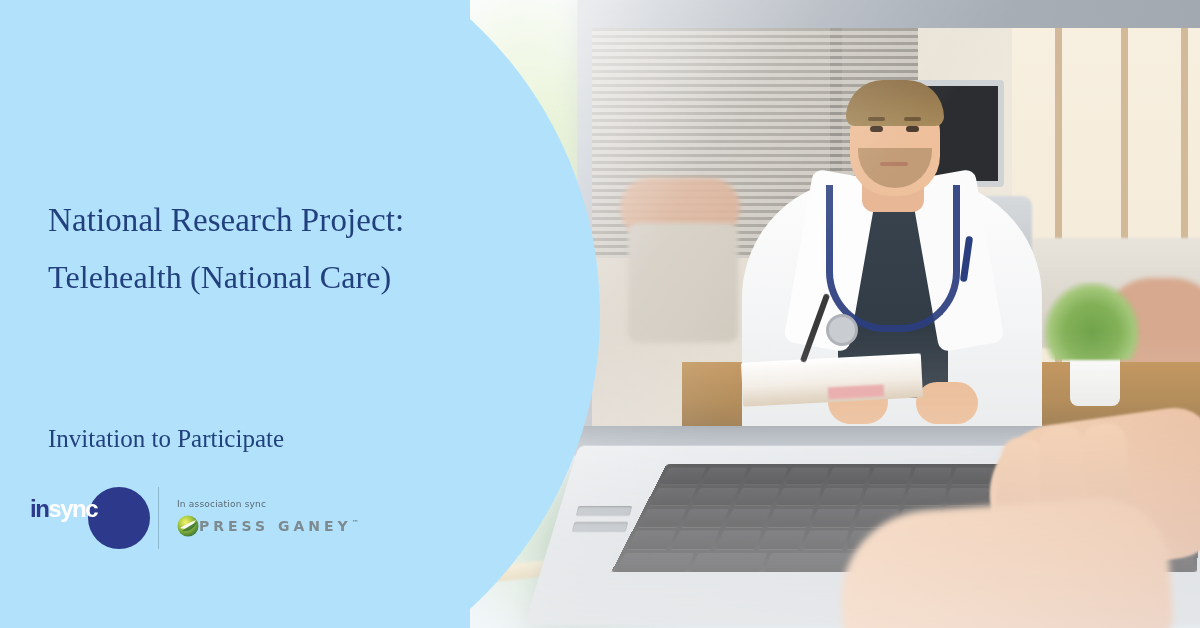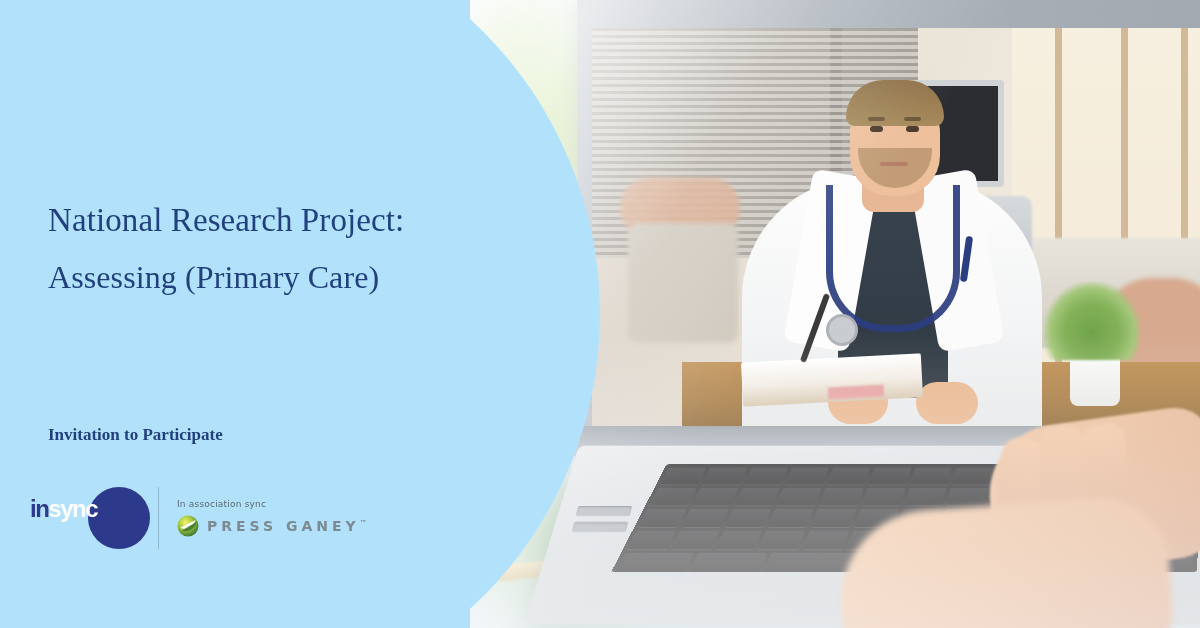--- a/index.html
+++ b/index.html
@@ -175,21 +175,21 @@
   .headline{
     position:absolute;left:48px;top:192px;width:500px;
     color:#22407e;
     font-family:"Liberation Serif", serif;
     font-size:32px;line-height:57px;font-weight:400;
     letter-spacing:.1px;
   }
   .headline .l1{font-size:33px;}
   .subhead{
     position:absolute;left:48px;top:425px;
-    color:#22407e;font-size:17px;font-weight:700;
+    color:#22407e;font-size:25px;font-weight:400;
     font-family:"Liberation Serif", serif;
   }
 
   
   .logo-lockup{position:absolute;left:28px;top:482px;height:72px;display:flex;align-items:center;}
   .insync{position:relative;width:122px;height:70px;}
   .insync-circle{
     position:absolute;right:0;top:4px;width:62px;height:62px;border-radius:50%;
     background:#2d3a8c;
   }
@@ -199,21 +199,21 @@
     letter-spacing:-1.5px;line-height:1;
   }
   .insync-in{color:#2d3a8c;}
   .insync-sync{color:#ffffff;}
   .lock-div{width:1px;height:62px;background:#8fb9cf;margin:0 18px 0 8px;}
   .assoc{display:flex;flex-direction:column;justify-content:center;}
   .assoc-kicker{
     font-family:"DejaVu Sans", sans-serif;font-size:9px;color:#5a6a72;
     letter-spacing:.2px;margin-bottom:6px;
   }
-  .pg{display:flex;align-items:center;gap:8px;}
+  .pg{display:flex;align-items:center;}
   .pg-mark{width:22px;height:22px;position:relative;}
   .pg-word{
     font-family:"DejaVu Sans", sans-serif;font-size:14px;font-weight:bold;
     letter-spacing:4px;color:#7d8a90;position:relative;
   }
   .pg-tm{font-size:7px;vertical-align:super;letter-spacing:0;}
 </style>
 </head>
 <body>
 
@@ -370,21 +370,21 @@
     <div class="veil2"></div>
   </div>
 
   <div class="blue-block"></div>
   <div class="blue-circle"></div>
 
   <div class="content">
 
     <div class="headline">
       <div class="l1">National Research Project:</div>
-      <div>Assessing (Primary Care)</div>
+      <div>Telehealth (National Care)</div>
     </div>
 
     <div class="subhead">Invitation to Participate</div>
 
     <div class="logo-lockup">
 
       <div class="insync">
         <div class="insync-circle"></div>
         <div class="insync-text"><span class="insync-in">in</span><span class="insync-sync">sync</span></div>
       </div>

